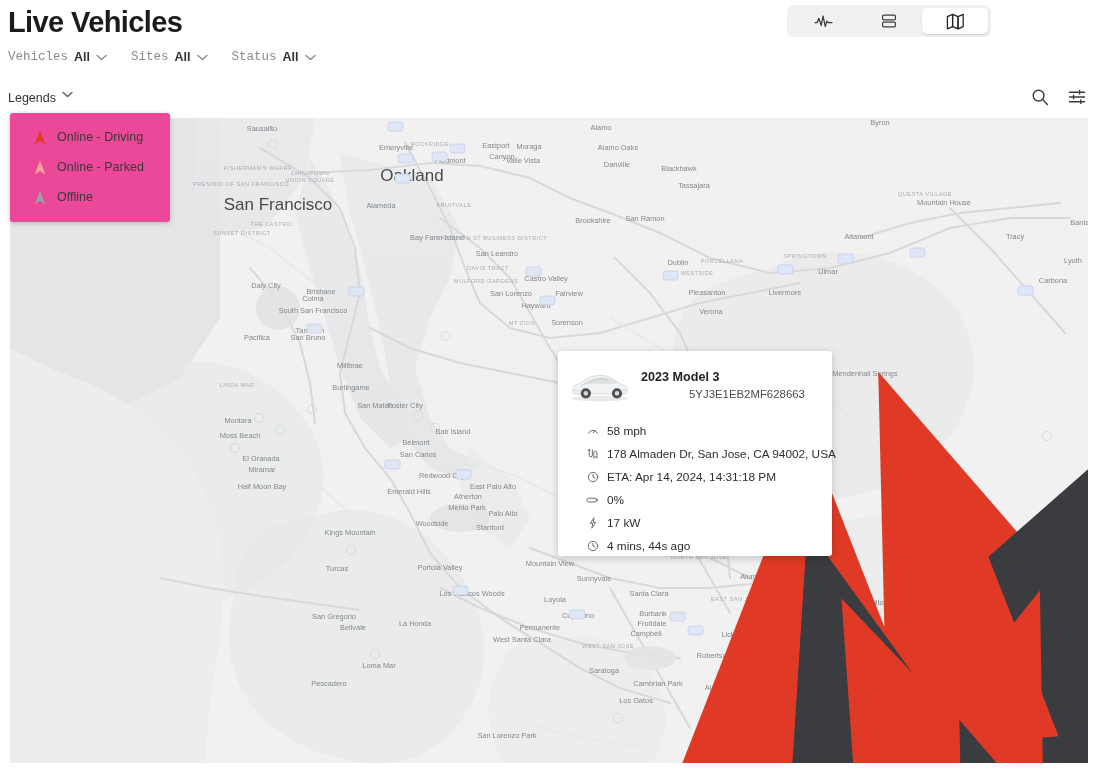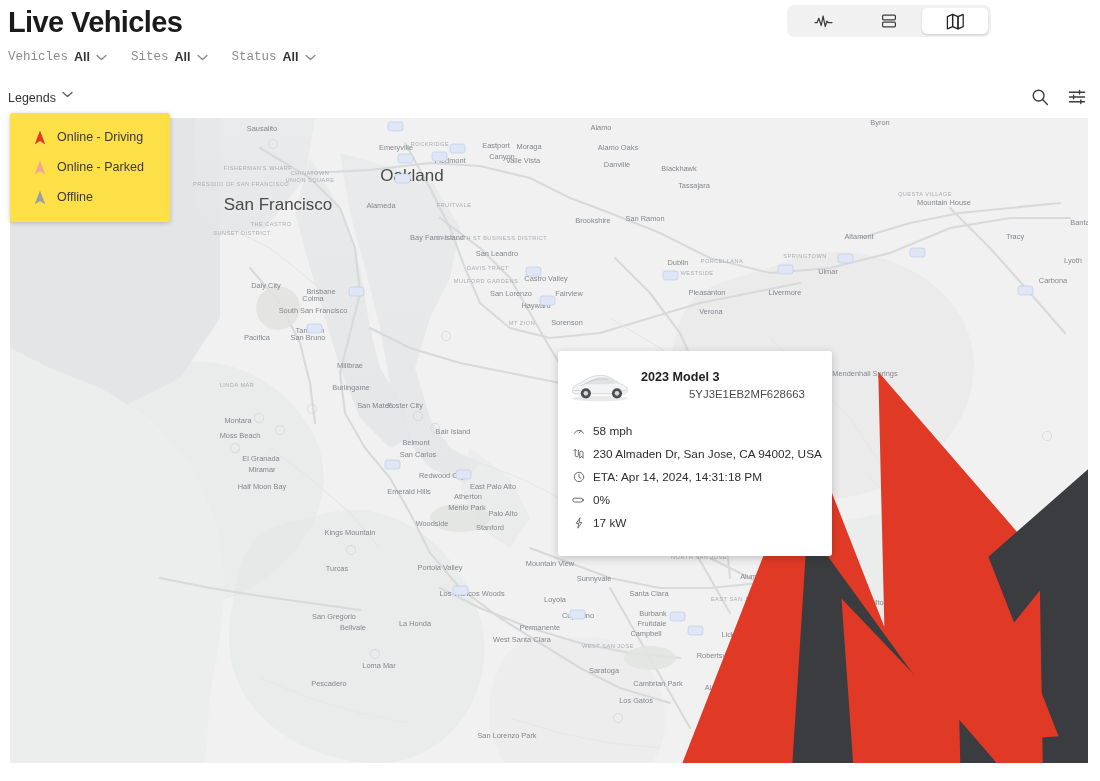--- a/index.html
+++ b/index.html
@@ -42,21 +42,21 @@
 
   
   .legends-toggle {
     position:absolute; left:8px; top:91px;
     display:flex; align-items:flex-start; gap:6px; cursor:pointer; z-index:7;
   }
   .legends-toggle .lt-text { font-size:12.5px; color:#333; font-weight:400; }
 
   .legend-panel {
     position:absolute; left:10px; top:113px; width:160px;
-    background:#fde047; border-radius:3px;
+    background:#ec4899; border-radius:3px;
     box-shadow:0 1px 5px rgba(0,0,0,.22);
     padding:9px 0 10px 0; z-index:6;
   }
   .legend-item { display:flex; align-items:center; height:30px; padding-left:24px; gap:11px; }
   .legend-item span.lbl { font-size:12.5px; color:#3a3a3a; }
 
   
   .map-tools { position:absolute; right:14px; top:88px; display:flex; align-items:center; gap:19px; z-index:7;}
   .tool-btn { cursor:pointer; background:none; border:none; padding:0; display:flex; }
 
@@ -79,21 +79,21 @@
     position:absolute; left:543px; top:351px; width:274px; height:205px;
     background:#fff; border-radius:3px;
     box-shadow:0 2px 9px rgba(0,0,0,.20);
     z-index:8; padding:14px 0 0 0;
   }
   .ic-head { display:flex; align-items:flex-start; padding:0 14px 0 8px; height:44px; }
   .ic-thumb { width:68px; height:42px; flex:none; }
   .ic-titles { margin-left:7px; padding-top:5px; }
   .ic-model { font-size:12.6px; font-weight:700; color:#222; line-height:15px; }
   .ic-vin { font-size:11.4px; color:#4a4a4a; line-height:16px; margin-top:1px;margin-left:48px; }
-  .ic-rows { margin-top:10px; padding-left:14px; }
+  .ic-rows { margin-top:10px; padding-left:28px; }
   .ic-row { display:flex; align-items:center; height:23px; gap:8px; }
   .ic-row .ic-ico { width:13px; height:13px; flex:none; display:flex; align-items:center; justify-content:center;}
   .ic-row .ic-text { font-size:11.8px; color:#2e2e2e; white-space:nowrap; }
 </style>
 </head>
 <body>
 
 <div id="app">
 
   <div class="header">
@@ -524,21 +524,21 @@
         </div>
         <div class="ic-row">
           <span class="ic-ico">
             <svg width="12" height="12" viewBox="0 0 12 12" fill="none" stroke="#6d6d6d" stroke-width="1" stroke-linecap="round" stroke-linejoin="round">
               <path d="M2.2 2v5.2a1.6 1.6 0 0 0 3.2 0V2"></path>
                 <path d="M6.8 10V4.8a1.6 1.6 0 0 1 3.2 0V10"></path>
               <path d="M1 2.6 2.2 1.2 3.4 2.6"></path>
                 <path d="M8.6 11 9.8 9.6 11 11" transform="translate(-1.3,-1.2)"></path>
             </svg>
           </span>
-          <span class="ic-text">230 Almaden Dr, San Jose, CA 94002, USA</span>
+          <span class="ic-text">178 Almaden Dr, San Jose, CA 94002, USA</span>
         </div>
         <div class="ic-row">
           <span class="ic-ico">
             <svg width="12" height="12" viewBox="0 0 12 12" fill="none" stroke="#6d6d6d" stroke-width="1" stroke-linecap="round">
               <circle cx="6" cy="6" r="4.7"></circle>
                 <path d="M6 3.2V6l2 1.3"></path>
             </svg>
           </span>
           <span class="ic-text">ETA: Apr 14, 2024, 14:31:18 PM</span>
         </div>
@@ -552,17 +552,26 @@
           <span class="ic-text">0%</span>
         </div>
         <div class="ic-row">
           <span class="ic-ico">
             <svg width="12" height="12" viewBox="0 0 12 12" fill="none" stroke="#6d6d6d" stroke-width="1" stroke-linejoin="round">
               <path d="M7 0.8 3.2 6.4h2.6L4.8 11.2 8.8 5.4H6.1z"></path>
             </svg>
           </span>
           <span class="ic-text">17 kW</span>
         </div>
+        <div class="ic-row">
+          <span class="ic-ico">
+            <svg width="12" height="12" viewBox="0 0 12 12" fill="none" stroke="#6d6d6d" stroke-width="1" stroke-linecap="round">
+              <circle cx="6" cy="6" r="4.7"></circle>
+                <path d="M6 3.4V6l1.9 1.1"></path>
+            </svg>
+          </span>
+          <span class="ic-text">4 mins, 44s ago</span>
+        </div>
       </div>
     </div>
   </div>
 
 </div>
 
 </body></html>

